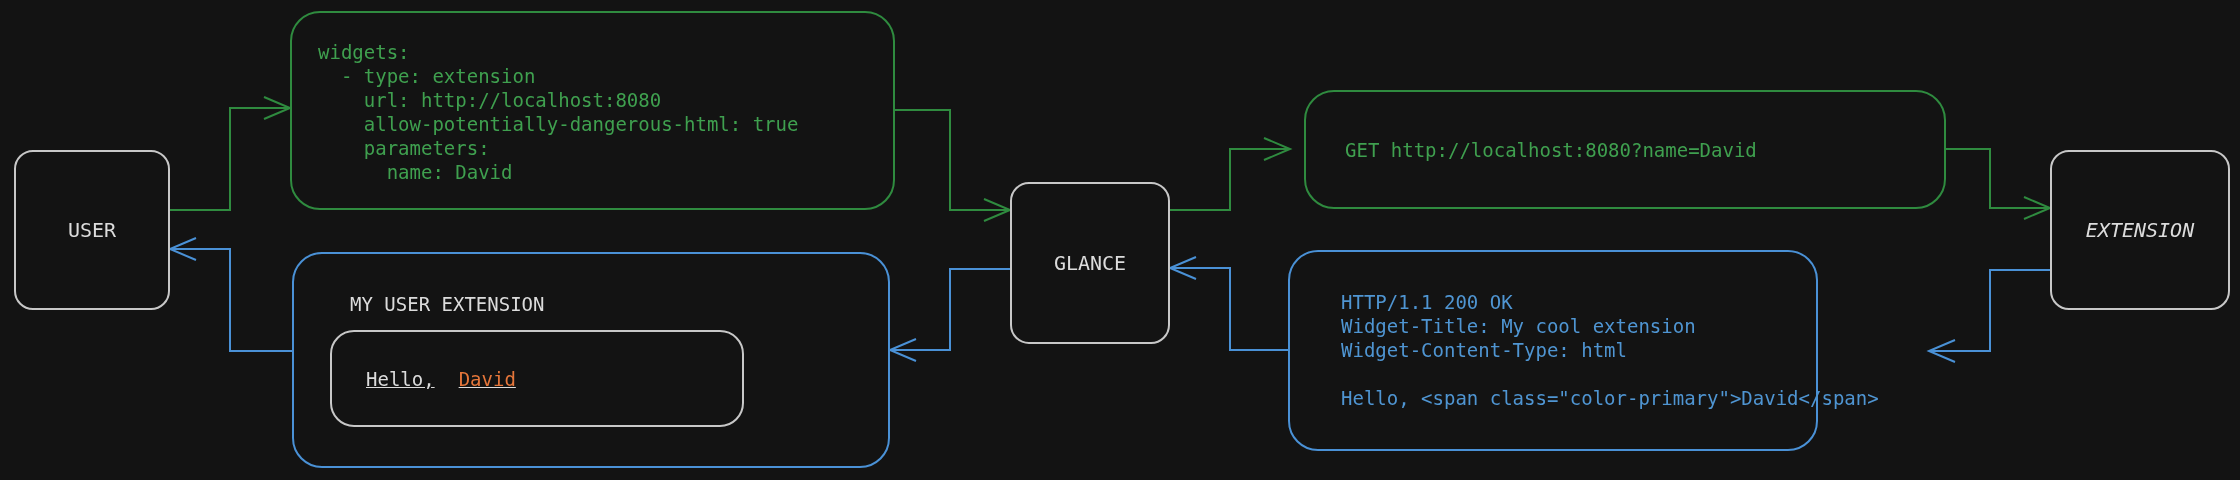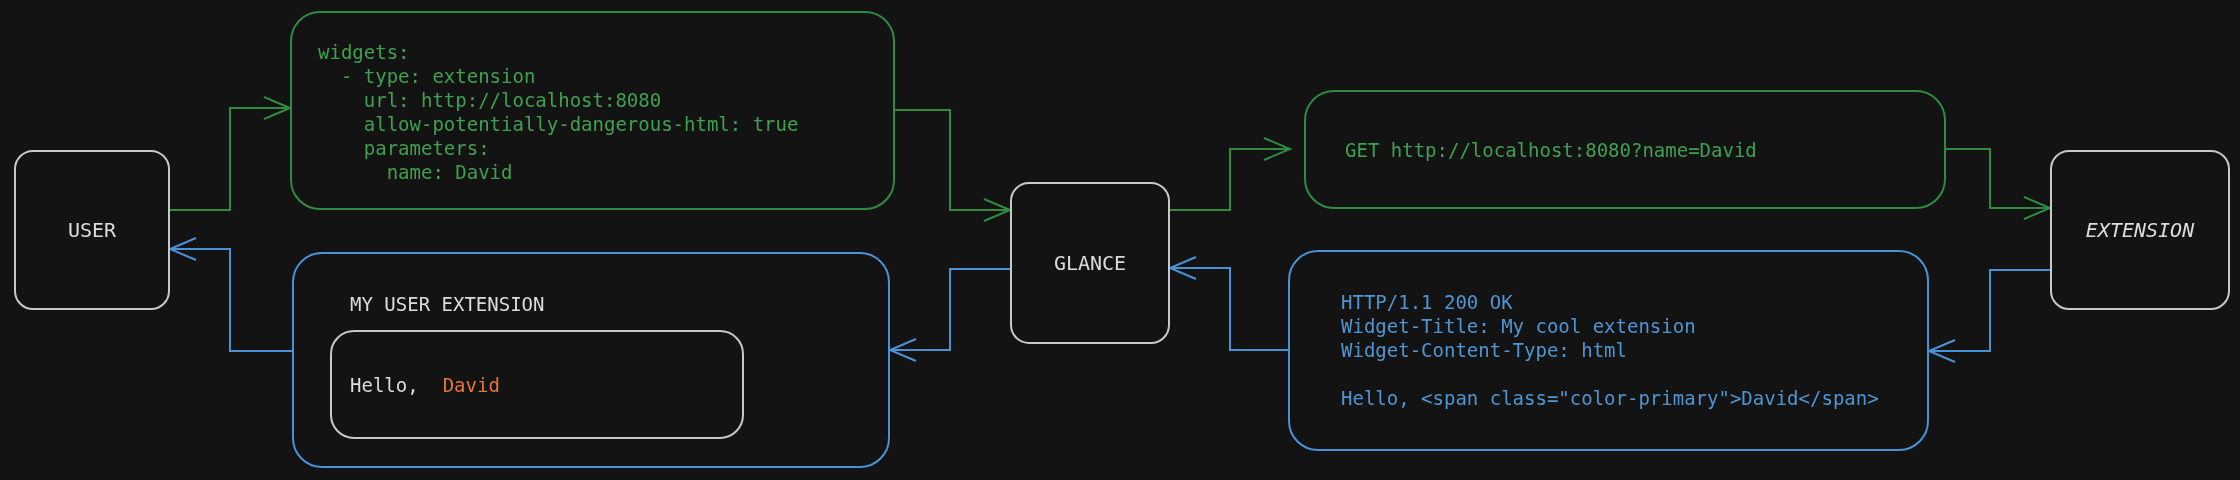--- a/index.html
+++ b/index.html
@@ -42,33 +42,33 @@
   .codebox pre{
     margin:0;white-space:pre;
     font-family:"DejaVu Sans Mono","Liberation Mono",monospace;
     font-size:19px;line-height:24px;
   }
   .green-box{border:2px solid var(--green,#2f8b3f);color:var(--green-text,#3fa04f);}
   .blue-box{border:2px solid var(--blue,#4a91d6);color:var(--blue-text,#4f95d2);}
 
   #config-box{left:290px;top:11px;width:605px;height:199px;padding:27px 16px 0 26px;}
   #request-box{left:1290px;top:90px;width:642px;height:119px;display:flex;align-items:center;padding-left:39px;margin-left:14px;}
-  #response-box{left:1288px;top:250px;width:641px;height:201px;padding:38px 16px 0 51px;}
+  #response-box{left:1288px;top:250px;width:530px;height:201px;padding:38px 16px 0 51px;}
 
   #preview-box{left:292px;top:252px;width:598px;height:216px;}
   #preview-title{
     position:absolute;left:56px;top:38px;
     color:var(--light,#d8d8d8);font-size:19px;line-height:24px;
   }
   #preview-inner{
-    position:absolute;left:36px;top:76px;width:414px;height:109px;
+    position:absolute;left:36px;top:76px;width:414px;height:97px;
     border:2px solid var(--node-border,#c8c8c8);
     border-radius:24px;box-sizing:border-box;
-    display:flex;align-items:center;padding-left:18px;
-    color:var(--light,#d8d8d8);font-size:19px;
+    display:flex;align-items:center;padding-left:34px;
+    color:var(--light,#d8d8d8);font-size:19px;text-decoration:underline;
   }
   #preview-inner .name{color:var(--orange,#e5763a);margin-left:24px;}
 </style>
 </head>
 <body>
 
 <div id="canvas">
 
   <svg id="wires" viewBox="0 0 2240 480" xmlns="http://www.w3.org/2000/svg">
     <g>

